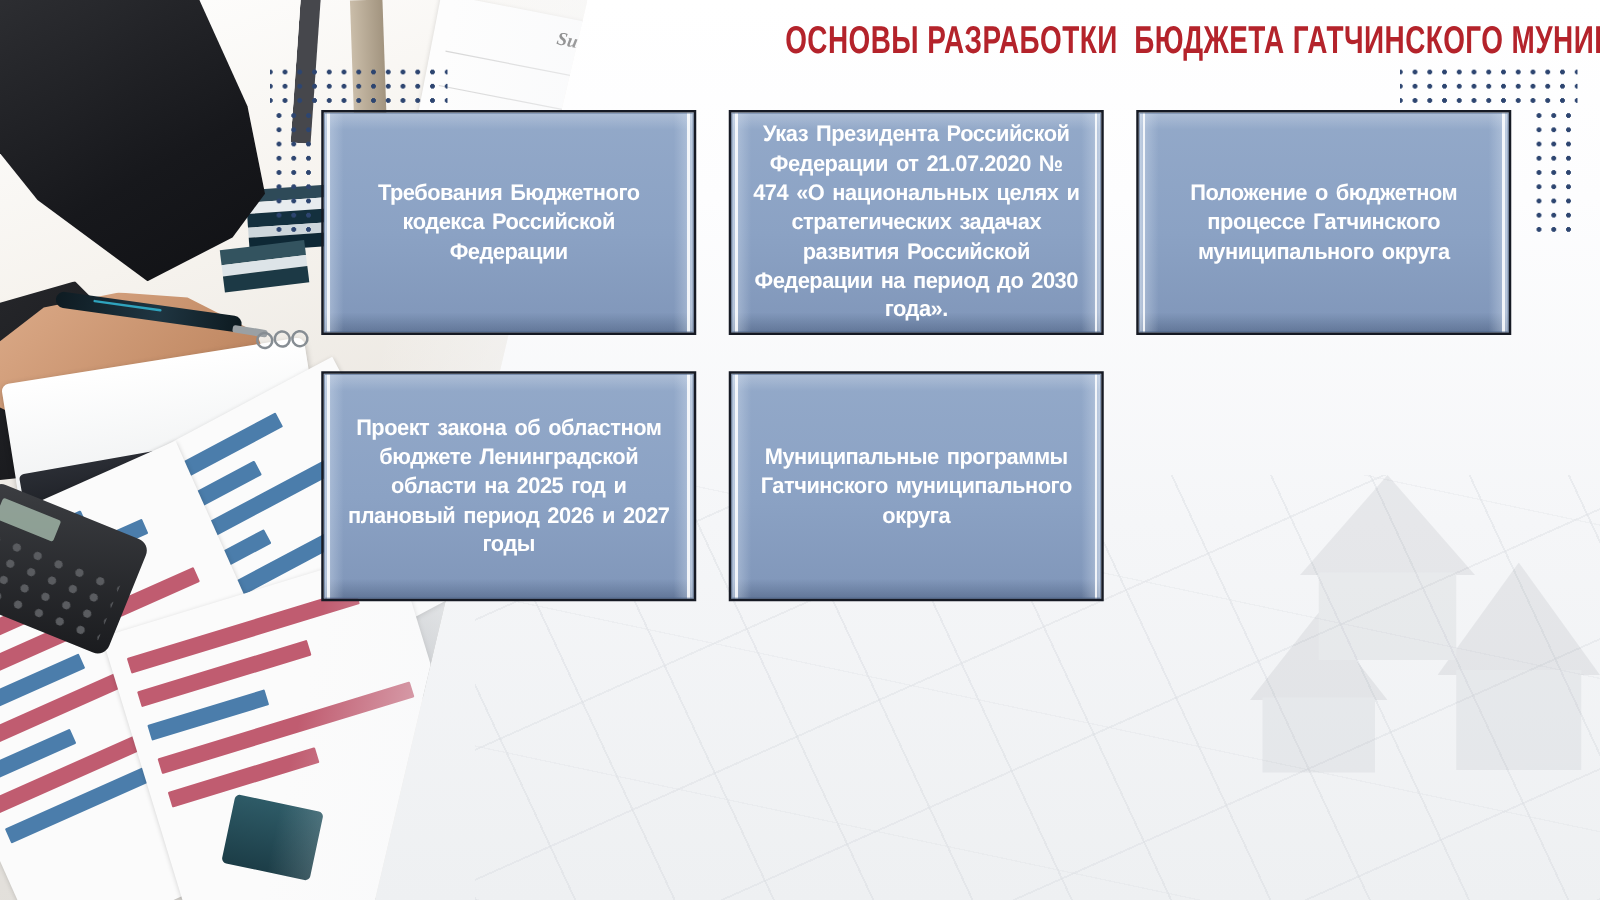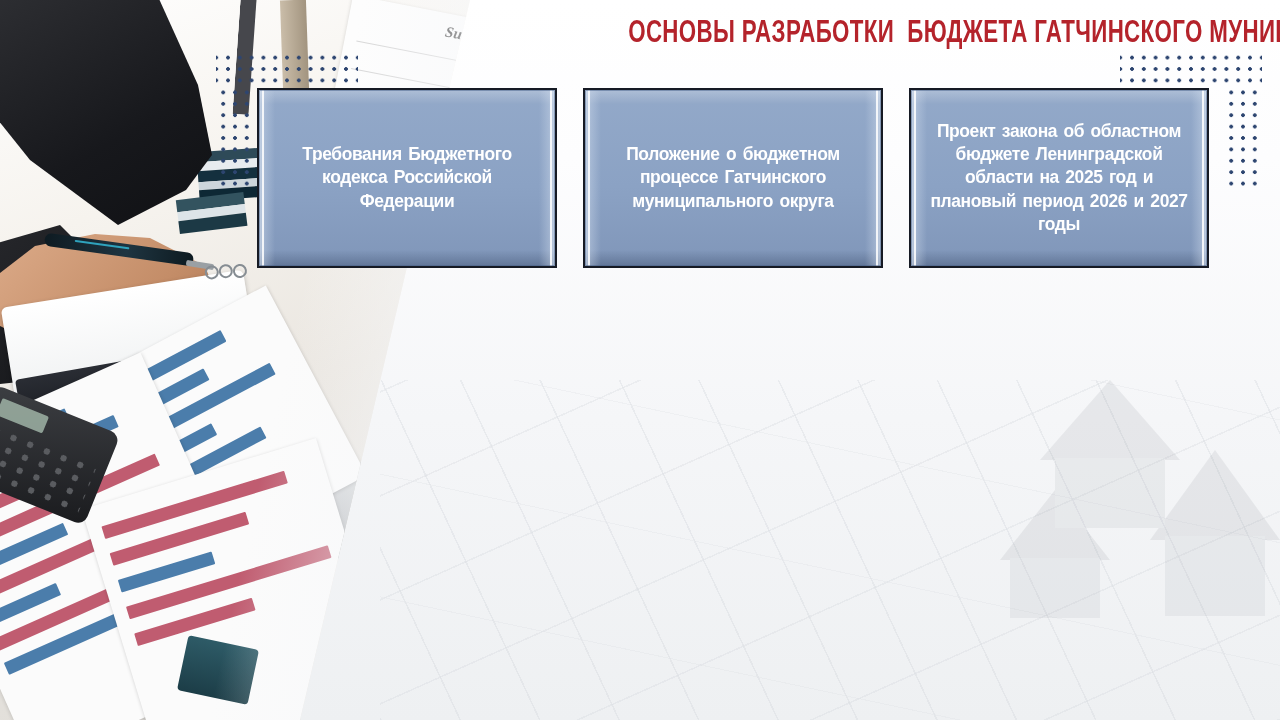--- a/index.html
+++ b/index.html
@@ -206,20 +206,26 @@
 
   <div class="title">
     <span>ОСНОВЫ РАЗРАБОТКИ  БЮДЖЕТА ГАТЧИНСКОГО МУНИЦИПАЛЬНОГО ОКРУГА</span>
   </div>
 
   <div class="grid">
     <div class="box">
       <div class="box-text">Требования Бюджетного кодекса Российской Федерации</div>
     </div>
     <div class="box">
+      <div class="box-text">Указ Президента Российской Федерации от 21.07.2020 № 474 «О национальных целях и стратегических задачах развития Российской Федерации на период до 2030 года».</div>
+    </div>
+    <div class="box">
       <div class="box-text">Положение о бюджетном процессе Гатчинского муниципального округа</div>
     </div>
     <div class="box">
       <div class="box-text">Проект закона об областном бюджете Ленинградской области на 2025 год и плановый период 2026 и 2027 годы</div>
     </div>
+    <div class="box">
+      <div class="box-text">Муниципальные программы Гатчинского муниципального округа</div>
+    </div>
   </div>
 
 </div>
 
 </body></html>

